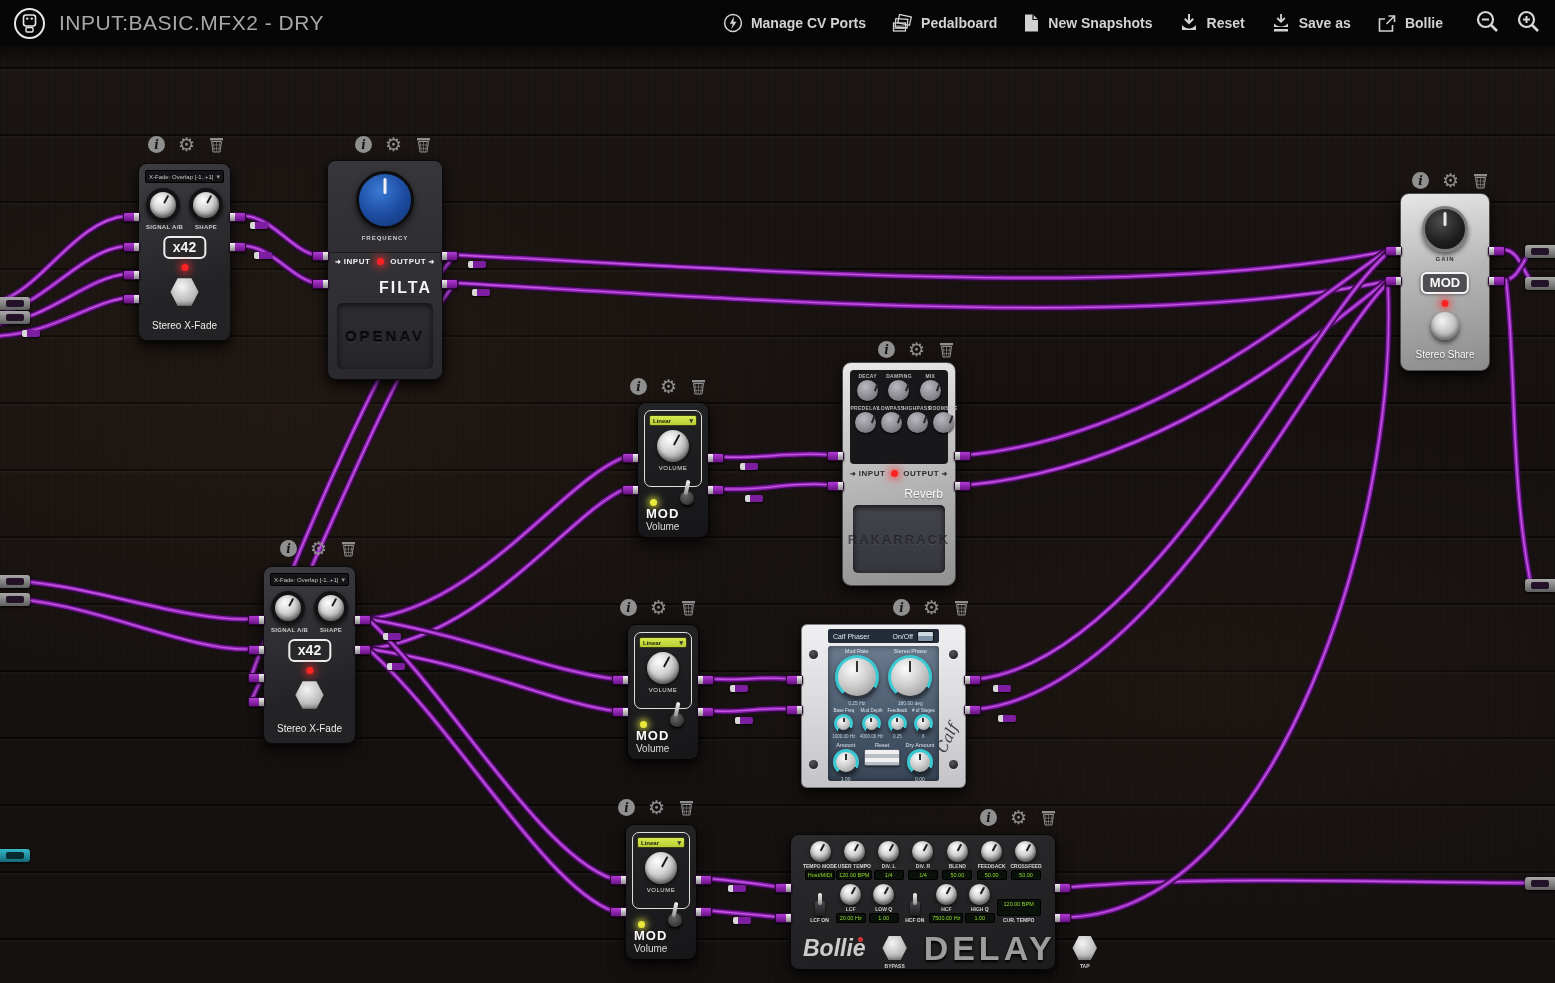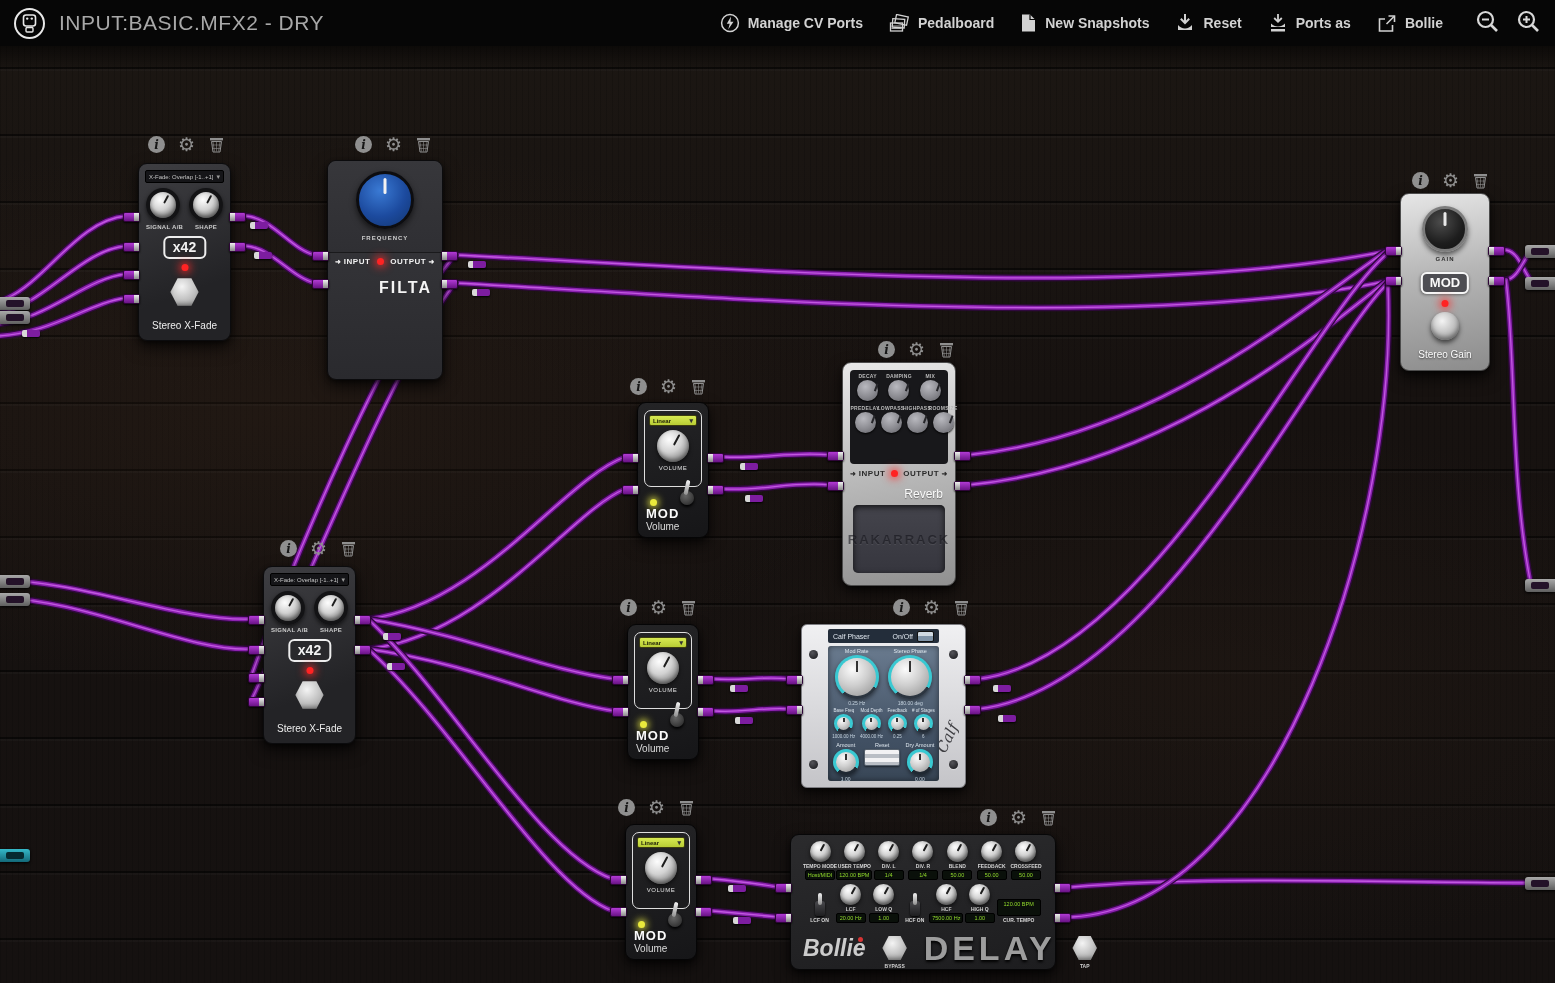--- a/index.html
+++ b/index.html
@@ -464,20 +464,23 @@
     <div class="ft-top">
       <div class="ft-knob"></div>
       <div class="ft-klabel">FREQUENCY</div>
     </div>
     <div class="io-row ft-io">
       <span class="iotext arrow-r">INPUT</span>
       <span class="led red" style="position:static"></span>
       <span class="iotext arrow-r2">OUTPUT</span>
     </div>
     <div class="ft-brand">FILTA</div>
+    <div class="ft-tread">
+        <span class="ft-maker emboss">OPENAV</span>
+      </div>
     <span class="jack jin" style="top:90px"></span>
     <span class="jack jin" style="top:118px"></span>
     <span class="jack jout" style="top:90px"></span>
     <span class="jack jout" style="top:118px"></span>
   </div>
 
   <div class="pedal ped-vol" style="left:637px;top:402px">
     <div class="vol-panel">
       <div class="vol-dd">
           <span>Linear</span>
@@ -787,21 +790,21 @@
     <span class="jack jout" style="top:48px"></span>
     <span class="jack jout" style="top:78px"></span>
   </div>
 
   <div class="pedal ped-gain" style="left:1400px;top:193px">
     <div class="gn-knob"></div>
     <div class="gn-klabel">GAIN</div>
     <div class="gn-badge">MOD</div>
     <div class="led red gn-led"></div>
     <div class="fsw gn-fsw"></div>
-    <div class="gn-name">Stereo Gain</div>
+    <div class="gn-name">Stereo Share</div>
     <span class="jack jin" style="top:52px"></span>
     <span class="jack jin" style="top:82px"></span>
     <span class="jack jout" style="top:52px"></span>
     <span class="jack jout" style="top:82px"></span>
   </div>
 </div>
 
 <header class="topbar">
   <span class="logo">
     <svg width="17" height="19" viewBox="0 0 17 19">
@@ -844,21 +847,21 @@
           <path d="M3 12c2 2 4 3.5 7 3.5s5-1.5 7-3.5v5H3z" fill="#d2d2d2"></path>
         </svg>
       <span>Reset</span>
     </span>
     <span class="tb-btn">
       <svg width="20" height="20" viewBox="0 0 20 20">
           <path d="M10 1v7 M6.2 5L10 8.8 13.8 5" fill="none" stroke="#d2d2d2" stroke-width="1.8"></path>
           <path d="M3 10.5c2 1.8 4 3 7 3s5-1.2 7-3v3.5H3z" fill="#d2d2d2"></path>
           <path d="M3 16h14v2.5H3z" fill="#d2d2d2"></path>
         </svg>
-      <span>Ports as</span>
+      <span>Save as</span>
     </span>
     <span class="tb-btn">
       <svg width="20" height="19" viewBox="0 0 20 19">
           <path d="M8 5H2.5v12h13v-6" fill="none" stroke="#d2d2d2" stroke-width="1.6"></path>
           <path d="M11.5 2h6v6" fill="none" stroke="#d2d2d2" stroke-width="1.6"></path>
           <path d="M17 2.5L9.5 10" stroke="#d2d2d2" stroke-width="1.6"></path>
         </svg>
       <span>Bollie</span>
     </span>
     <span class="tb-mag">

